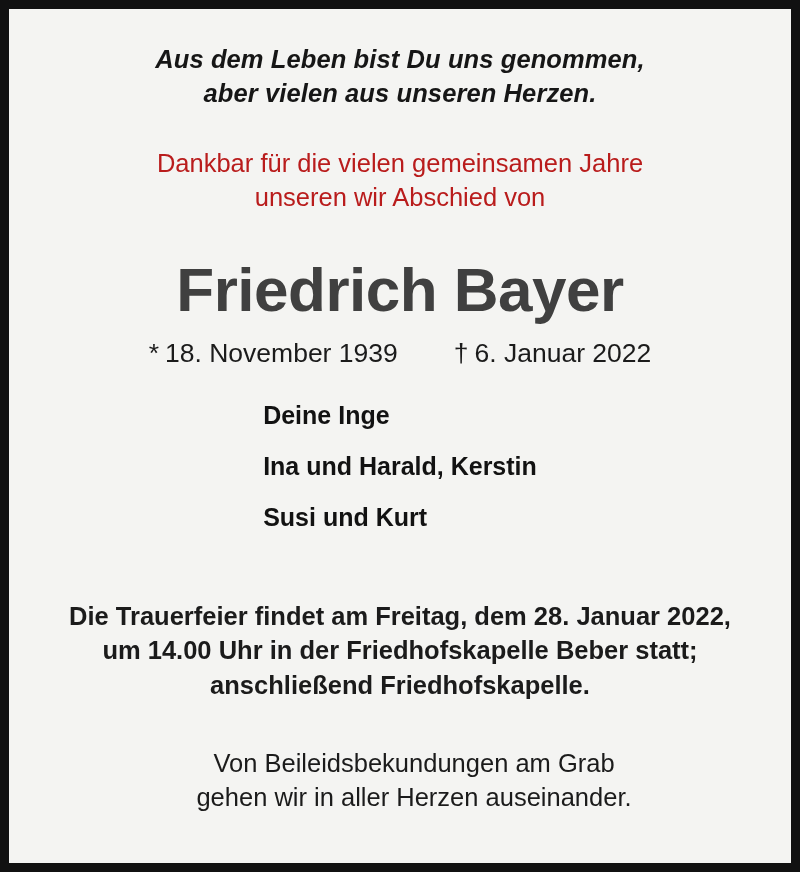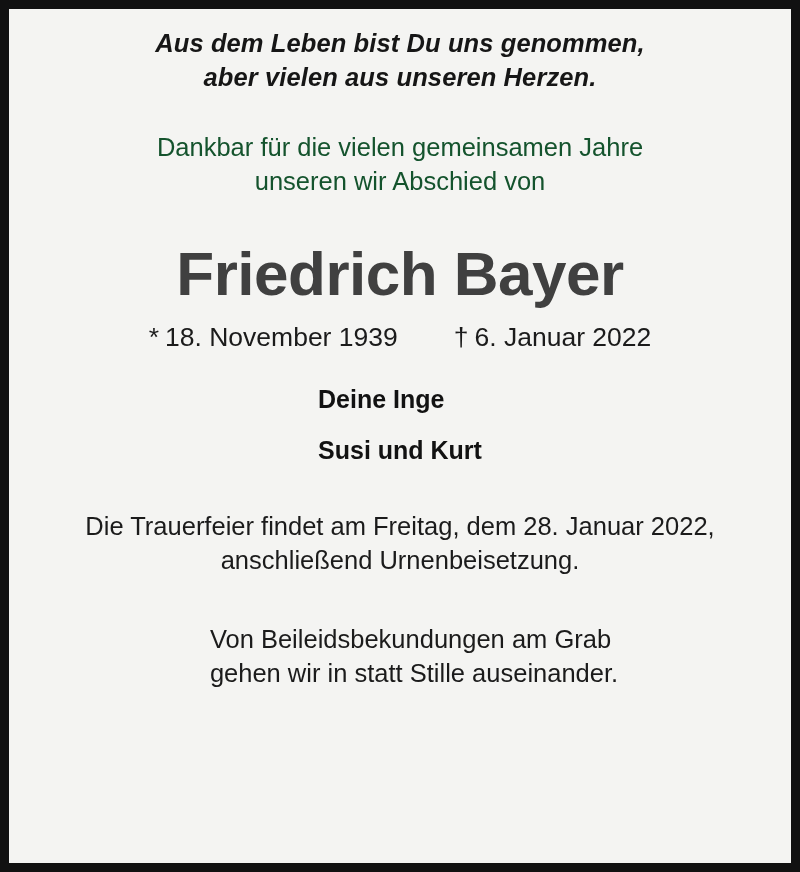--- a/index.html
+++ b/index.html
@@ -23,38 +23,38 @@
   .inner {
     position: absolute;
     top: 0;
     left: 0;
     right: 0;
     bottom: 0;
     background: #f4f4f2;
     display: flex;
     flex-direction: column;
     align-items: center;
-    padding: 10px 34px 0 34px;
+    padding: 26px 34px 0 34px;
     box-sizing: border-box;
   }
   .quote {
     font-style: italic;
     font-weight: bold;
     font-size: 25.5px;
     line-height: 1.32;
     text-align: center;
     color: #161616;
     margin-top: 8px;
     letter-spacing: 0.1px;
   }
   .intro {
     font-size: 25.5px;
     line-height: 1.33;
     text-align: center;
-    color: #14532d;
+    color: #b91c1c;
     margin-top: 37px;
   }
   .name {
     font-size: 62px;
     font-weight: bold;
     letter-spacing: -0.5px;
     text-align: center;
     color: #404040;
     margin-top: 42px;
     line-height: 1.05;
@@ -79,34 +79,35 @@
     text-align: left;
   }
   .family div {
     font-size: 25px;
     font-weight: bold;
     color: #121212;
     line-height: 1.0;
     margin-bottom: 26px;
   }
   .family div:last-child {
-    margin-bottom: 4px;
+    margin-bottom: 16px;
   }
   .ceremony {
-    margin-top: 42px;
+    margin-top: 53px;
     font-size: 25.5px;
     line-height: 1.34;
     text-align: center;
     color: #1b1b1b;
+    font-weight: bold;
   }
   .request {
     margin-top: 44px;
     font-size: 25.5px;
     line-height: 1.34;
-    text-align: left;
+    text-align: center;
     color: #1b1b1b;
     margin-left: 28px;
   }
   .line {
     display: block;
   }
 </style>
 </head>
 <body>
 
@@ -129,27 +130,29 @@
       <span class="birth">
         <span class="sym">*</span><span>18. November 1939</span>
       </span>
       <span class="death">
         <span class="sym">†</span><span>6. Januar 2022</span>
       </span>
     </div>
 
     <div class="family">
       <div>Deine Inge</div>
+      <div>Ina und Harald, Kerstin</div>
       <div>Susi und Kurt</div>
     </div>
 
     <div class="ceremony">
       <span class="line">Die Trauerfeier findet am Freitag, dem 28. Januar 2022,</span>
-      <span class="line">anschließend Urnenbeisetzung.</span>
+      <span class="line">um 14.00 Uhr in der Friedhofskapelle Beber statt;</span>
+      <span class="line">anschließend Friedhofskapelle.</span>
     </div>
 
     <div class="request">
       <span class="line">Von Beileidsbekundungen am Grab</span>
-      <span class="line">gehen wir in statt Stille auseinander.</span>
+      <span class="line">gehen wir in aller Herzen auseinander.</span>
     </div>
 
   </div>
 </div>
 
 </body></html>

